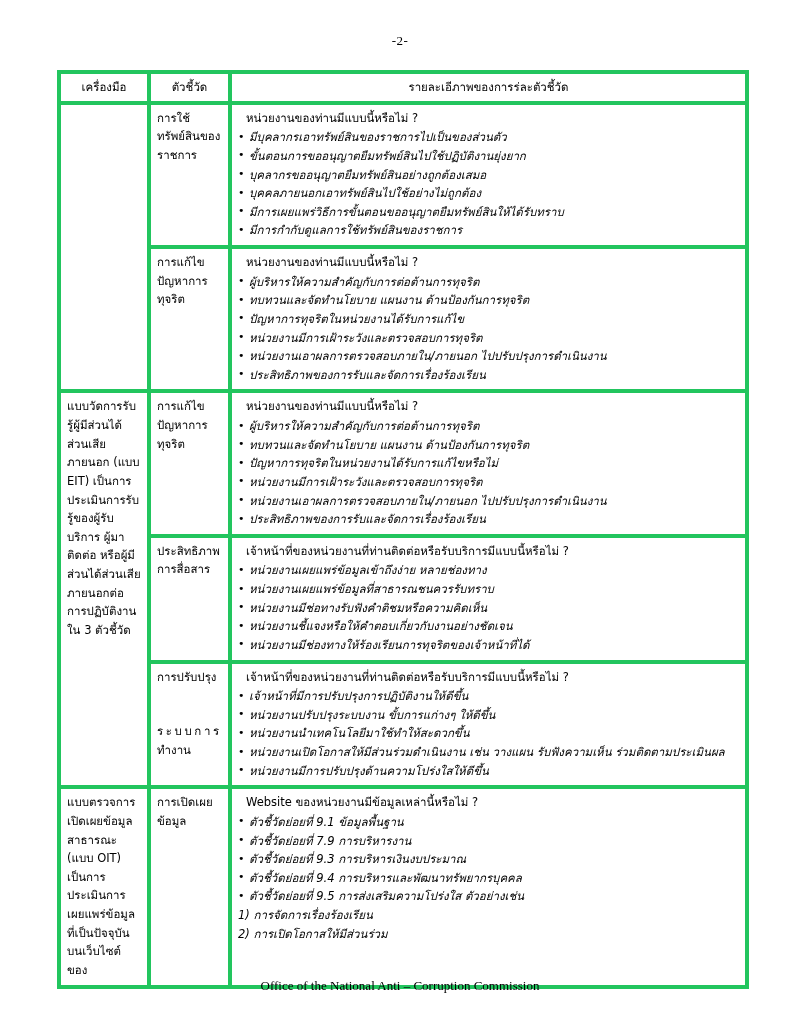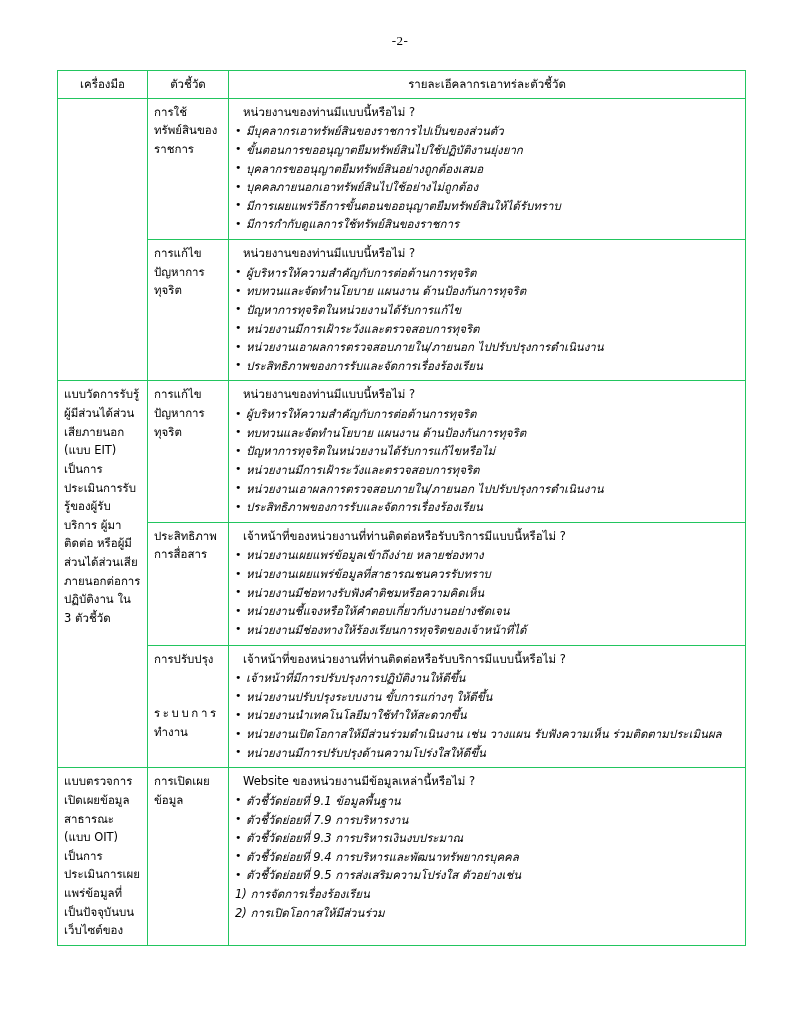--- a/index.html
+++ b/index.html
@@ -33,21 +33,21 @@
   table.main-table {
     position: absolute;
     left: 57px;
     top: 70px;
     width: 688px;
     border-collapse: collapse;
     table-layout: fixed;
   }
   table.main-table td,
   table.main-table th {
-    border: 1px solid #22c55e;
+    border: 4px solid #22c55e;
     vertical-align: top;
     padding: 4px 6px 5px 6px;
     font-size: 11.5px;
     line-height: 1.62;
     font-weight: normal;
   }
   table.main-table th {
     text-align: center;
     vertical-align: middle;
     padding-top: 4px;
@@ -116,21 +116,21 @@
   <table class="main-table">
     <colgroup>
       <col class="c1">
         <col class="c2">
         <col class="c3">
     </colgroup>
     <thead>
       <tr>
         <th>เครื่องมือ</th>
         <th>ตัวชี้วัด</th>
-        <th>รายละเอีคลากรเอาทร่ละตัวชี้วัด</th>
+        <th>รายละเอีภาพของการร่ละตัวชี้วัด</th>
       </tr>
     </thead>
     <tbody>
         <tr>
           <td class="cell-tool" rowspan="2"></td>
           <td class="cell-ind">
             <div>การใช้</div>
             <div>ทรัพย์สินของ</div>
             <div>ราชการ</div>
           </td>
@@ -232,15 +232,16 @@
               <li>ตัวชี้วัดย่อยที่ 9.5 การส่งเสริมความโปร่งใส ตัวอย่างเช่น</li>
               <li class="nobullet">1) การจัดการเรื่องร้องเรียน</li>
               <li class="nobullet">2) การเปิดโอกาสให้มีส่วนร่วม</li>
             </ul>
           </td>
         </tr>
       </tbody>
   </table>
 
   <div class="footer">
+    <div class="line1">Office of the National Anti – Corruption Commission</div>
   </div>
 
 </div>
 
 </body></html>

